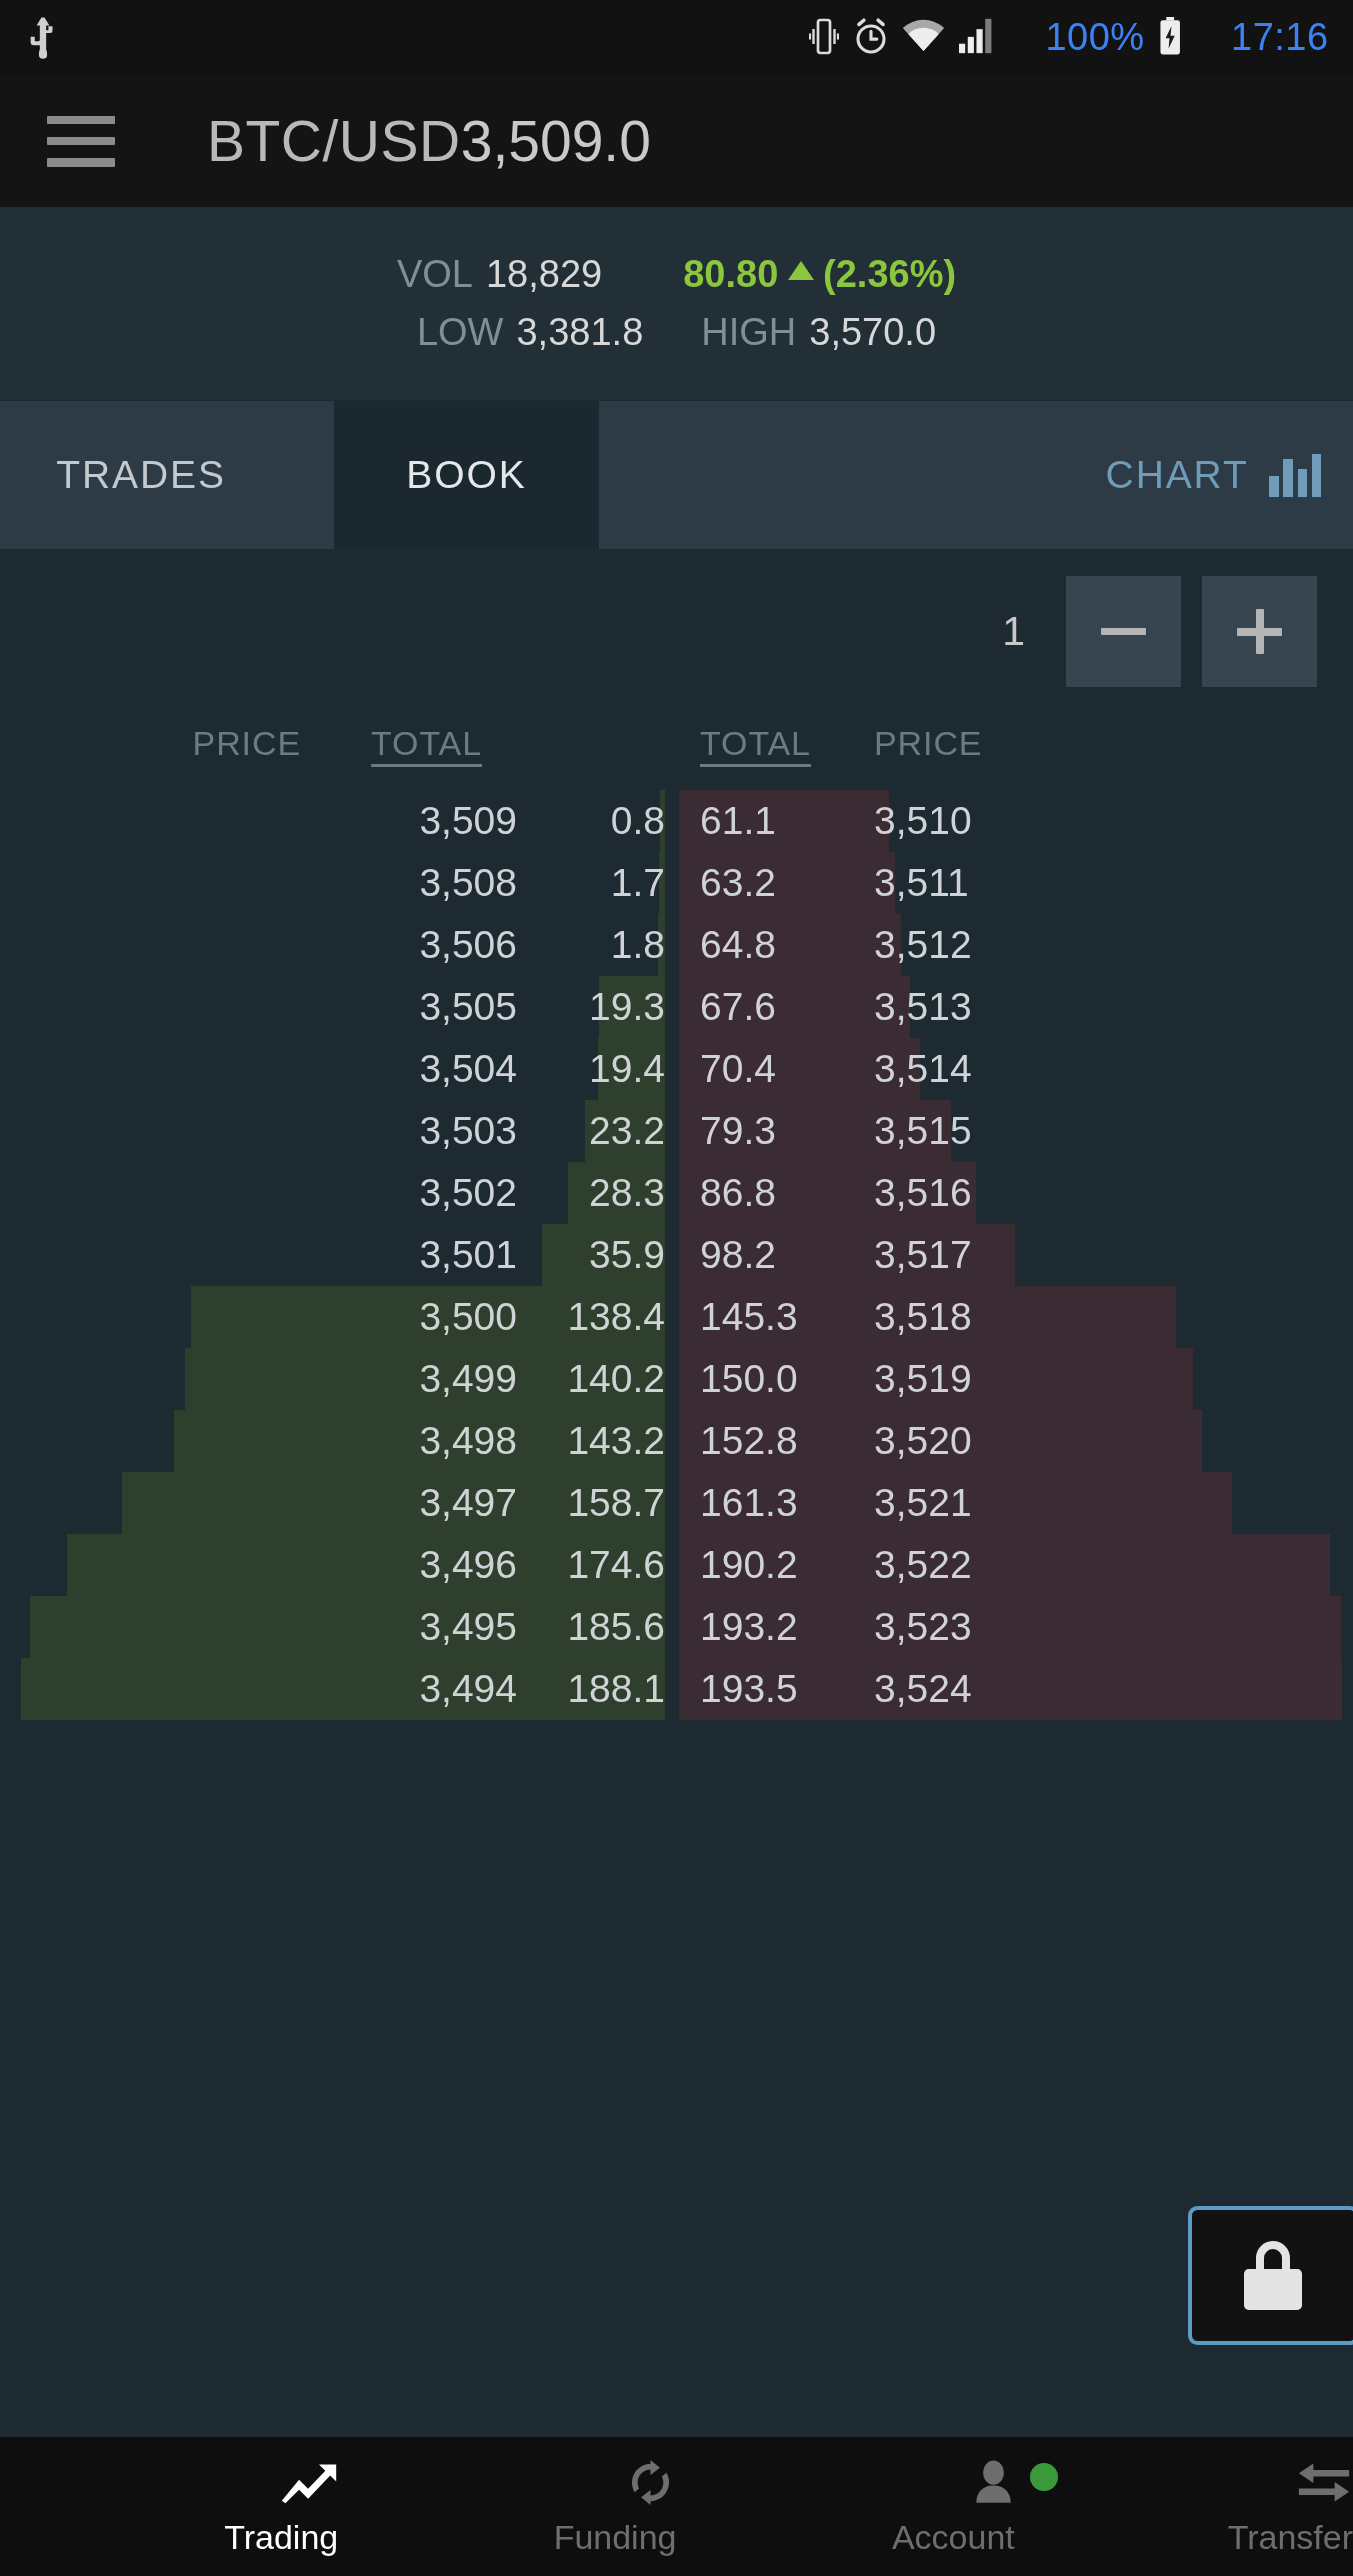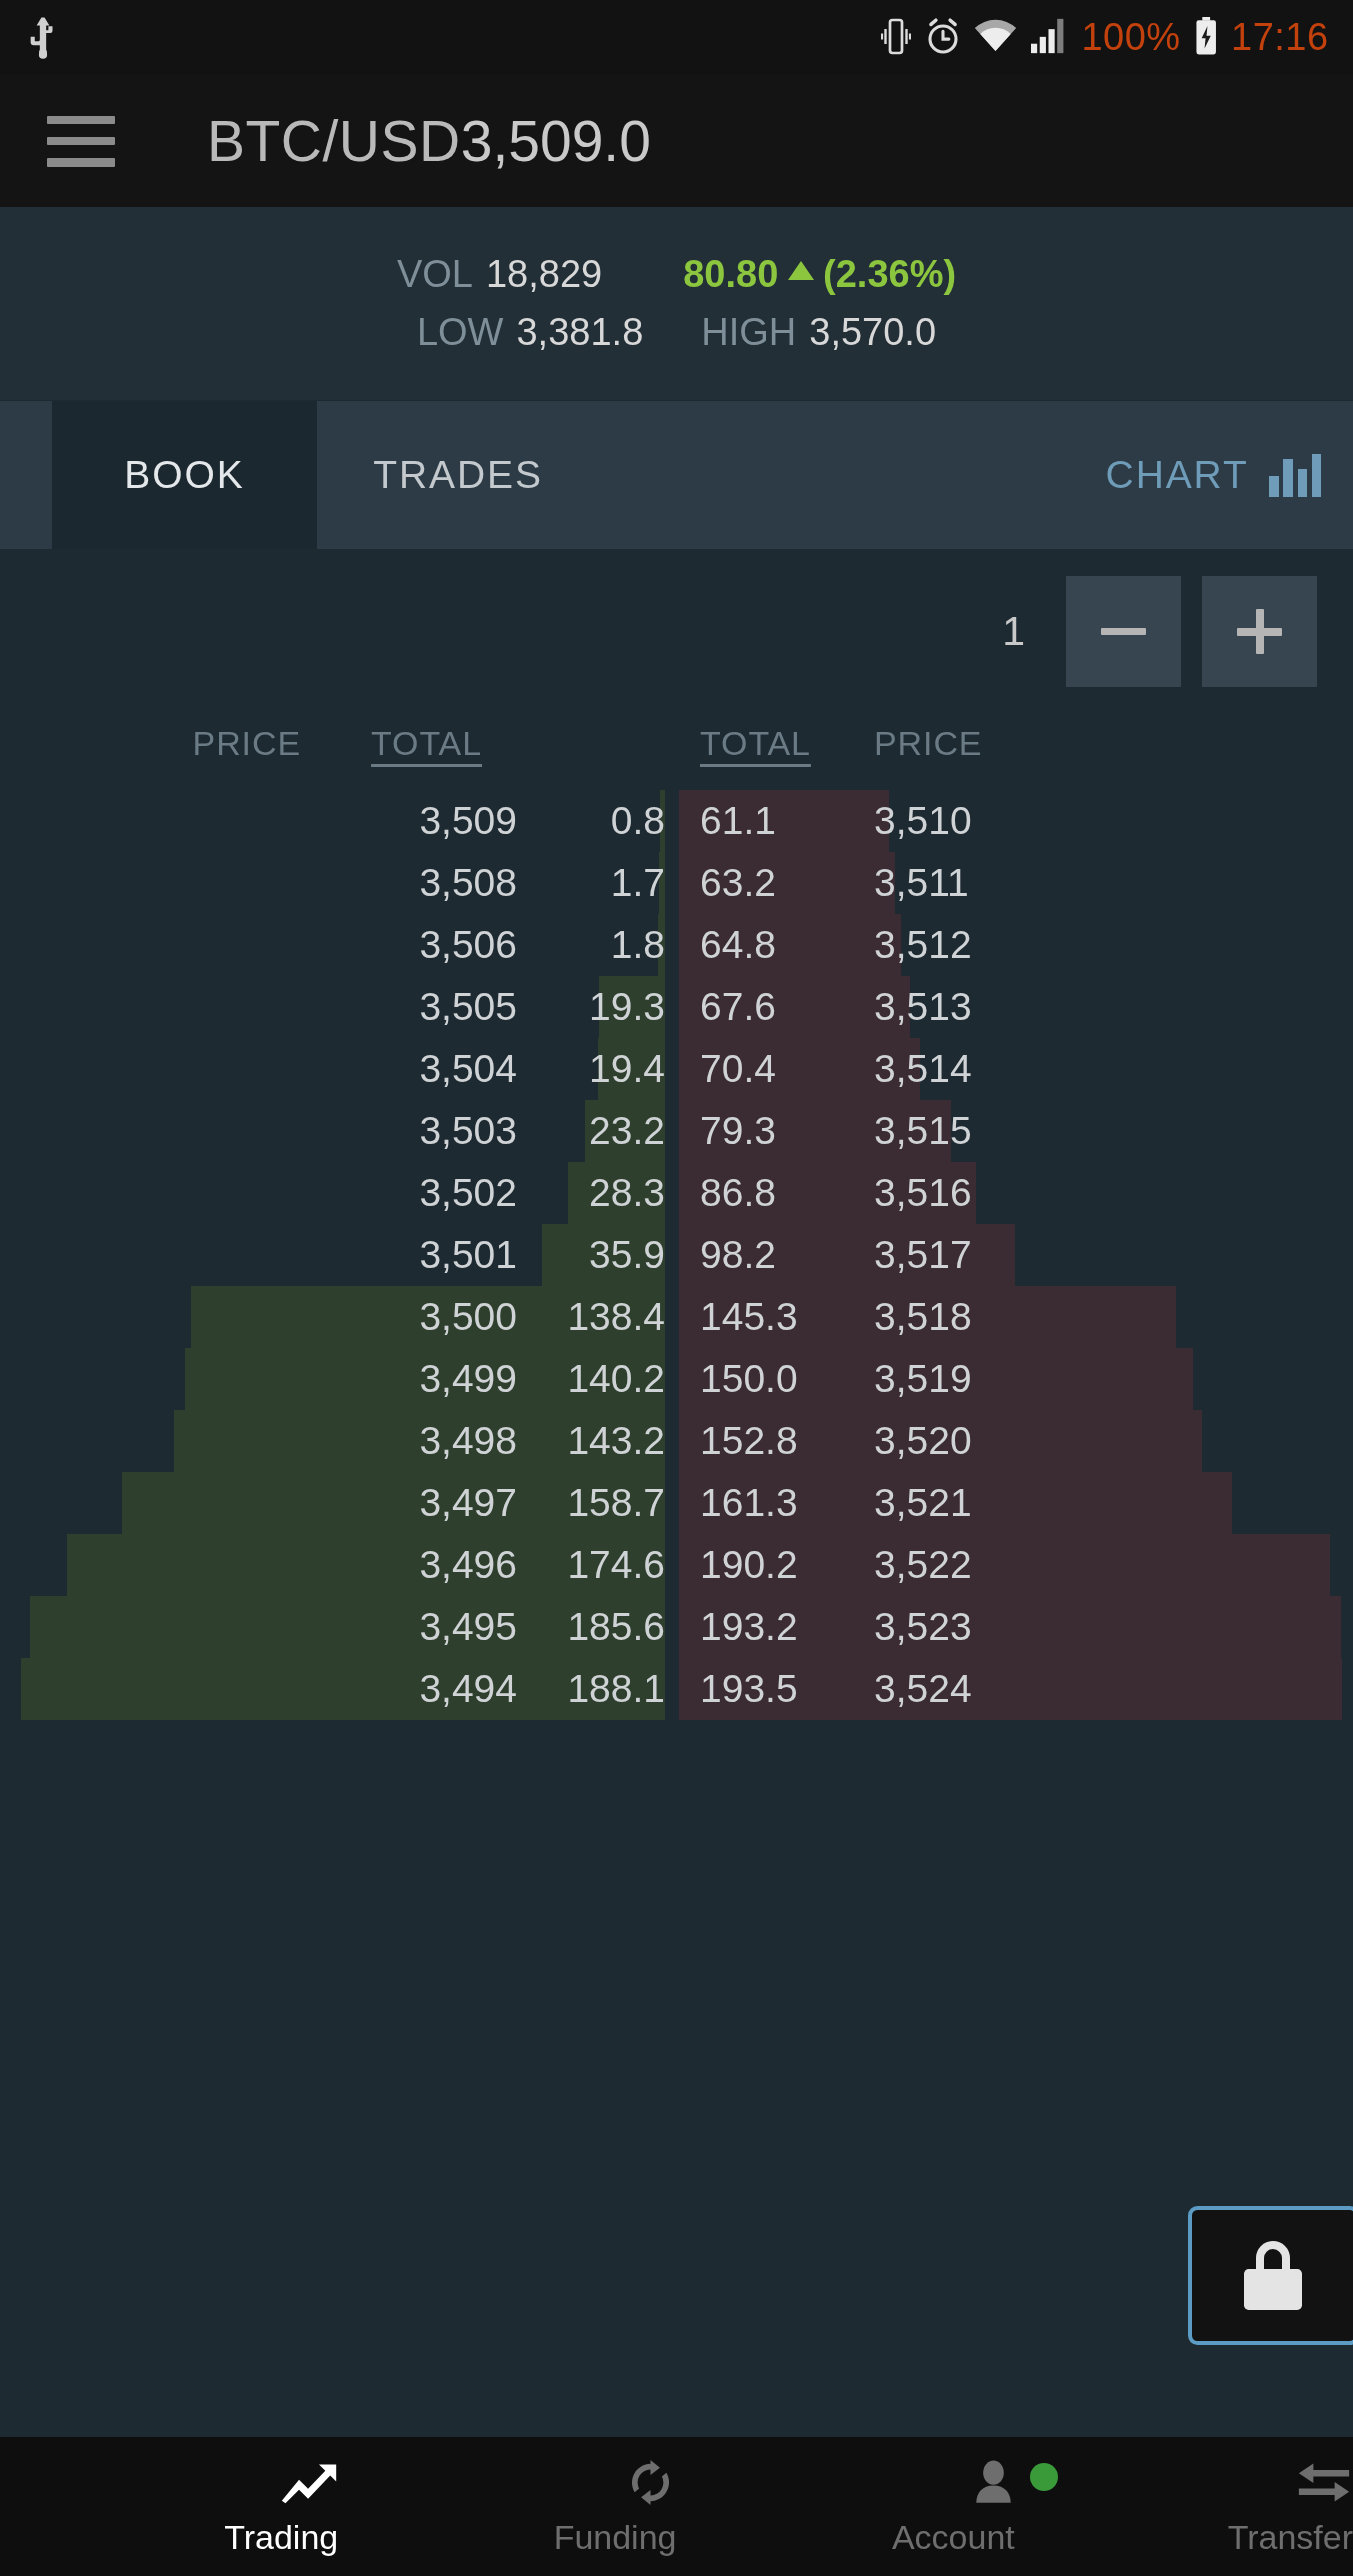--- a/index.html
+++ b/index.html
@@ -14,21 +14,21 @@
 
   
   .statusbar{
     position:absolute; left:0; top:0; width:1353px; height:75px;
     background:#121212; display:flex; align-items:center;
     padding:0 24.4px;
   }
   .sb-left{ display:flex; align-items:center; gap:9.4px; }
   .sb-right{ margin-left:auto; display:flex; align-items:center; gap:13px; }
   .sb-icon{ display:block; }
-  .sb-text{ font-size:38px; color:#c2410c; letter-spacing:0.5px; font-weight:400; }
+  .sb-text{ font-size:38px; color:#3b82f6; letter-spacing:0.5px; font-weight:400;margin-left:36px; }
 
   
   .header{
     position:absolute; left:0; top:75px; width:1353px; height:132px;
     background:#141414; display:flex; align-items:center;
   }
   .hamburger{
     width:68px; height:51px; margin-left:47px;
     display:flex; flex-direction:column; justify-content:space-between;
     cursor:pointer;
@@ -244,22 +244,22 @@
     </span>
     <span class="r2-gap"></span>
     <span class="stat-cell">
       <span class="stat-label">HIGH</span>
       <span class="stat-value">3,570.0</span>
     </span>
   </div>
 </div>
 
 <div class="tabs">
+  <div class="tab trades">TRADES</div>
   <div class="tab book">BOOK</div>
-  <div class="tab trades">TRADES</div>
   <div class="tab-chart">
     <span>CHART</span>
     <span class="chart-ico">
       <i style="height:20.7px"></i>
       <i style="height:38px"></i>
       <i style="height:28px"></i>
       <i style="height:43px"></i>
     </span>
   </div>
 </div>

